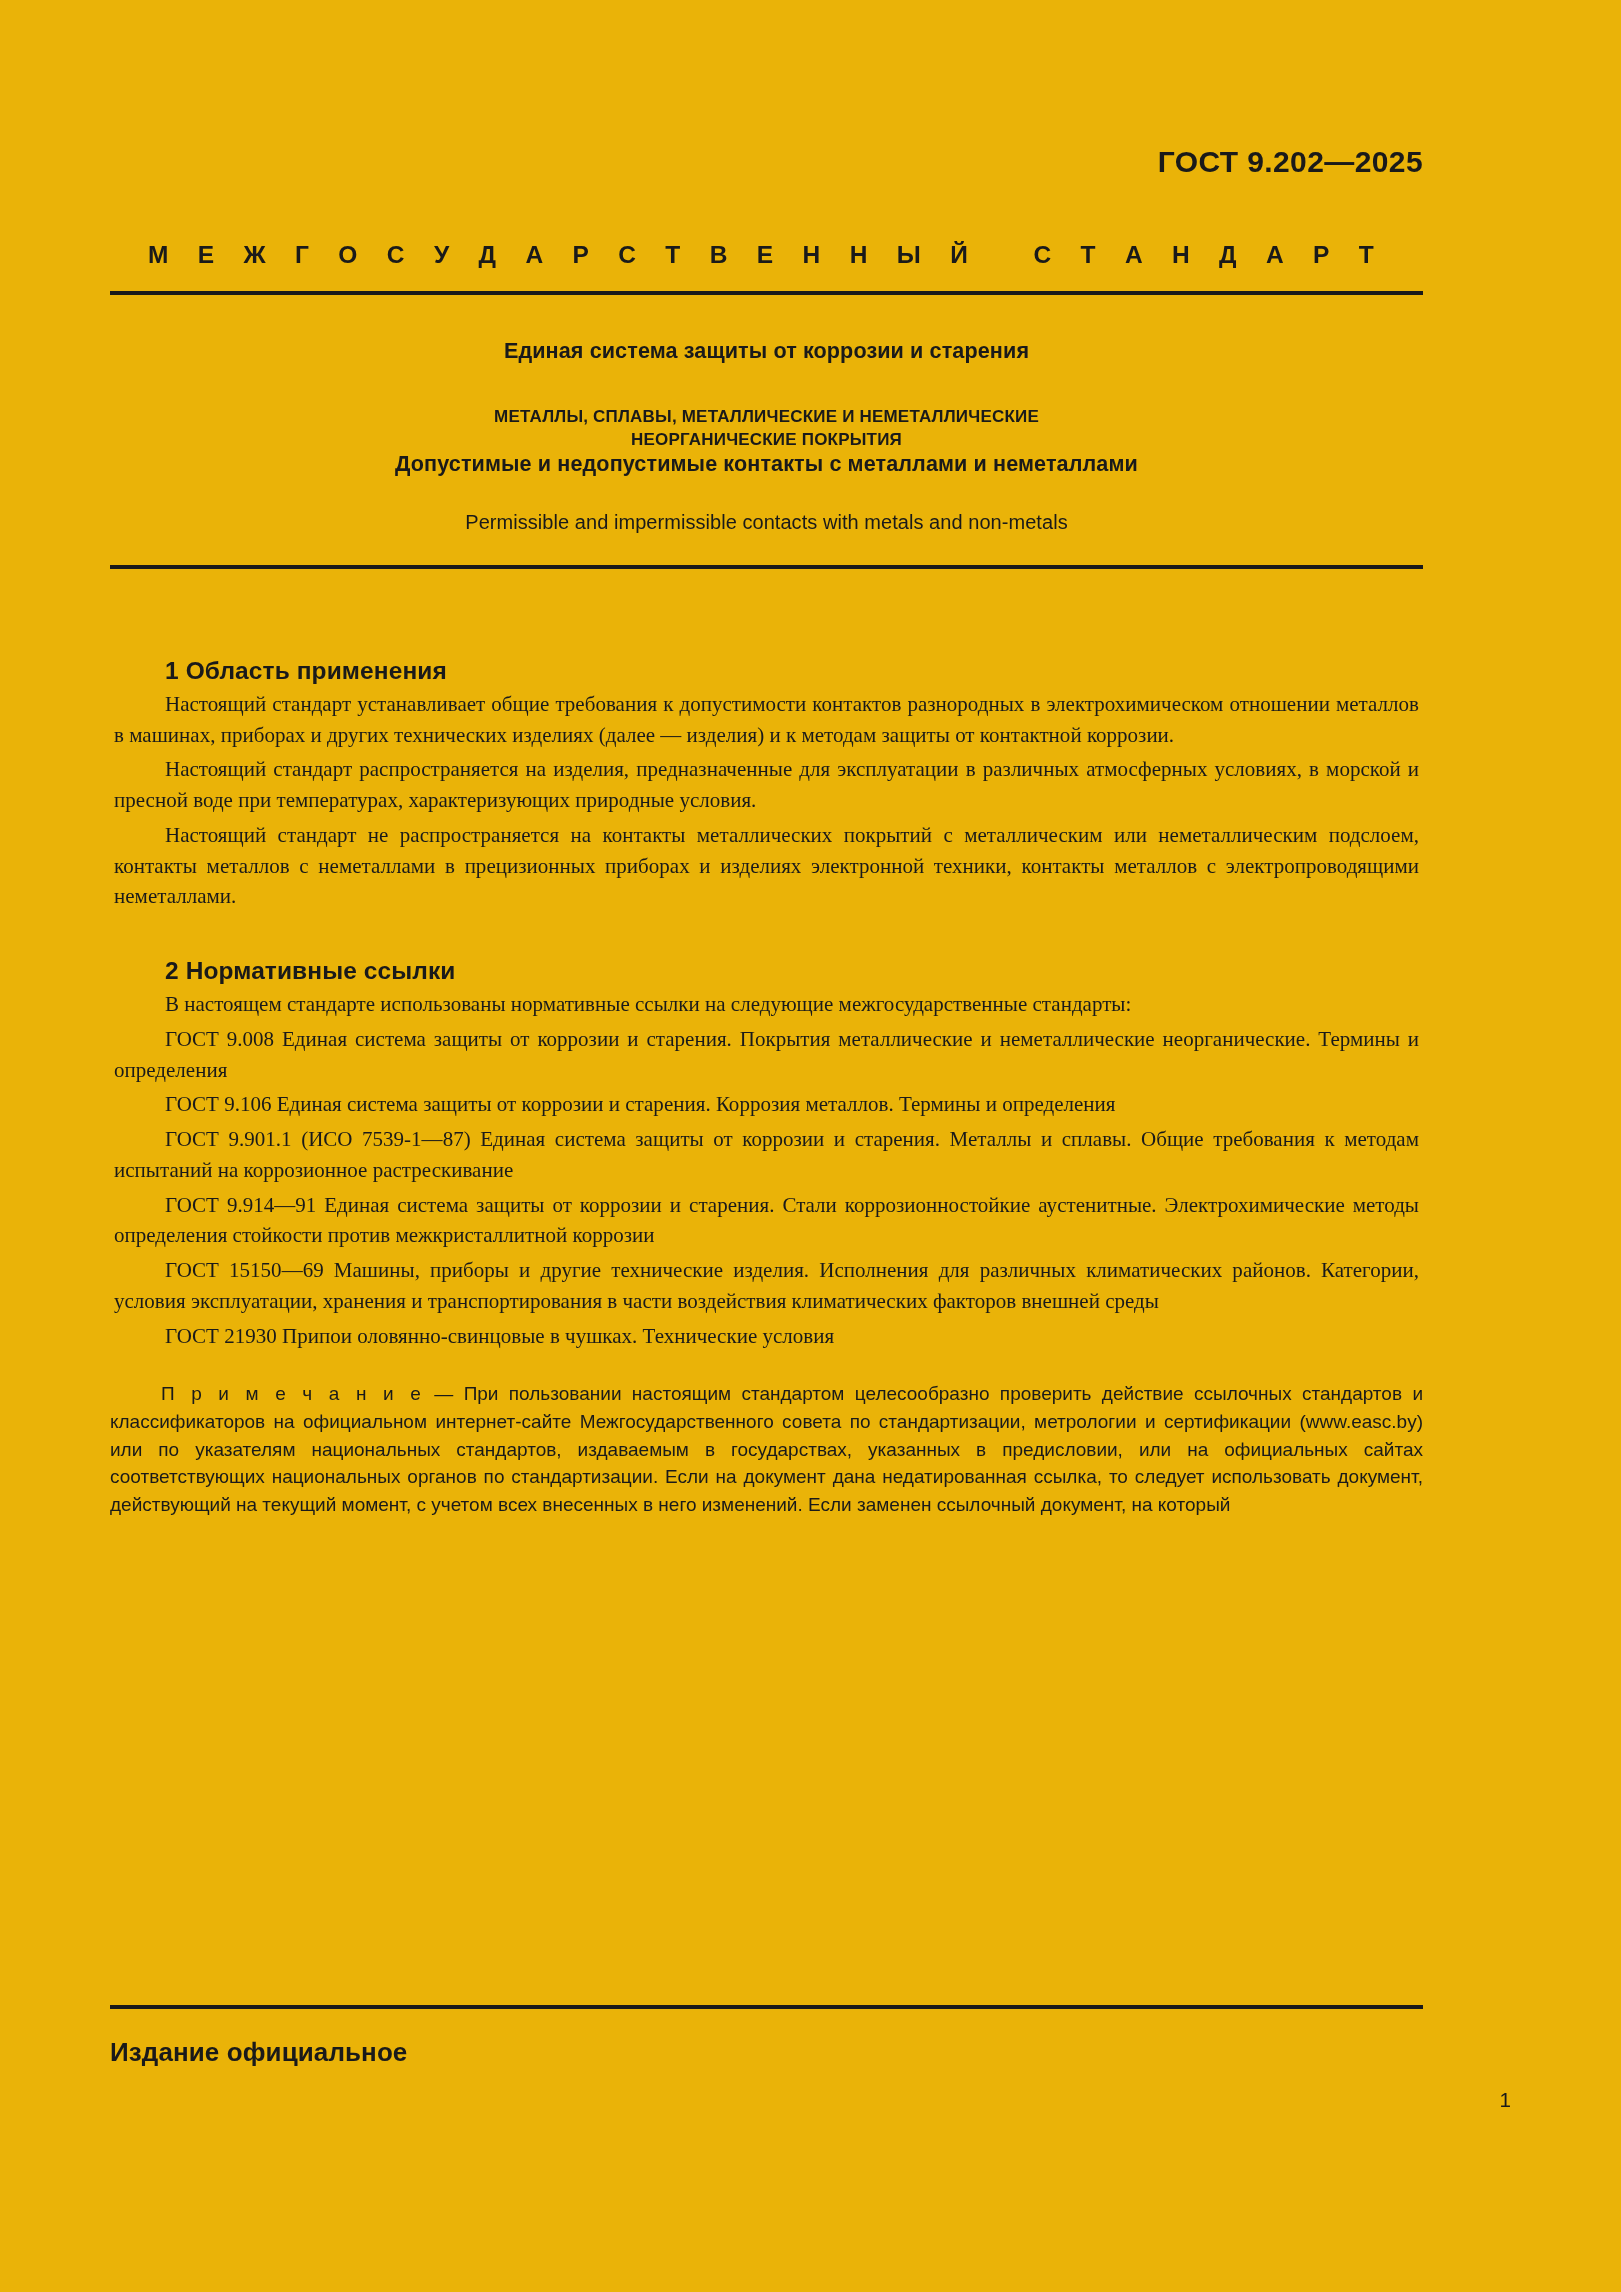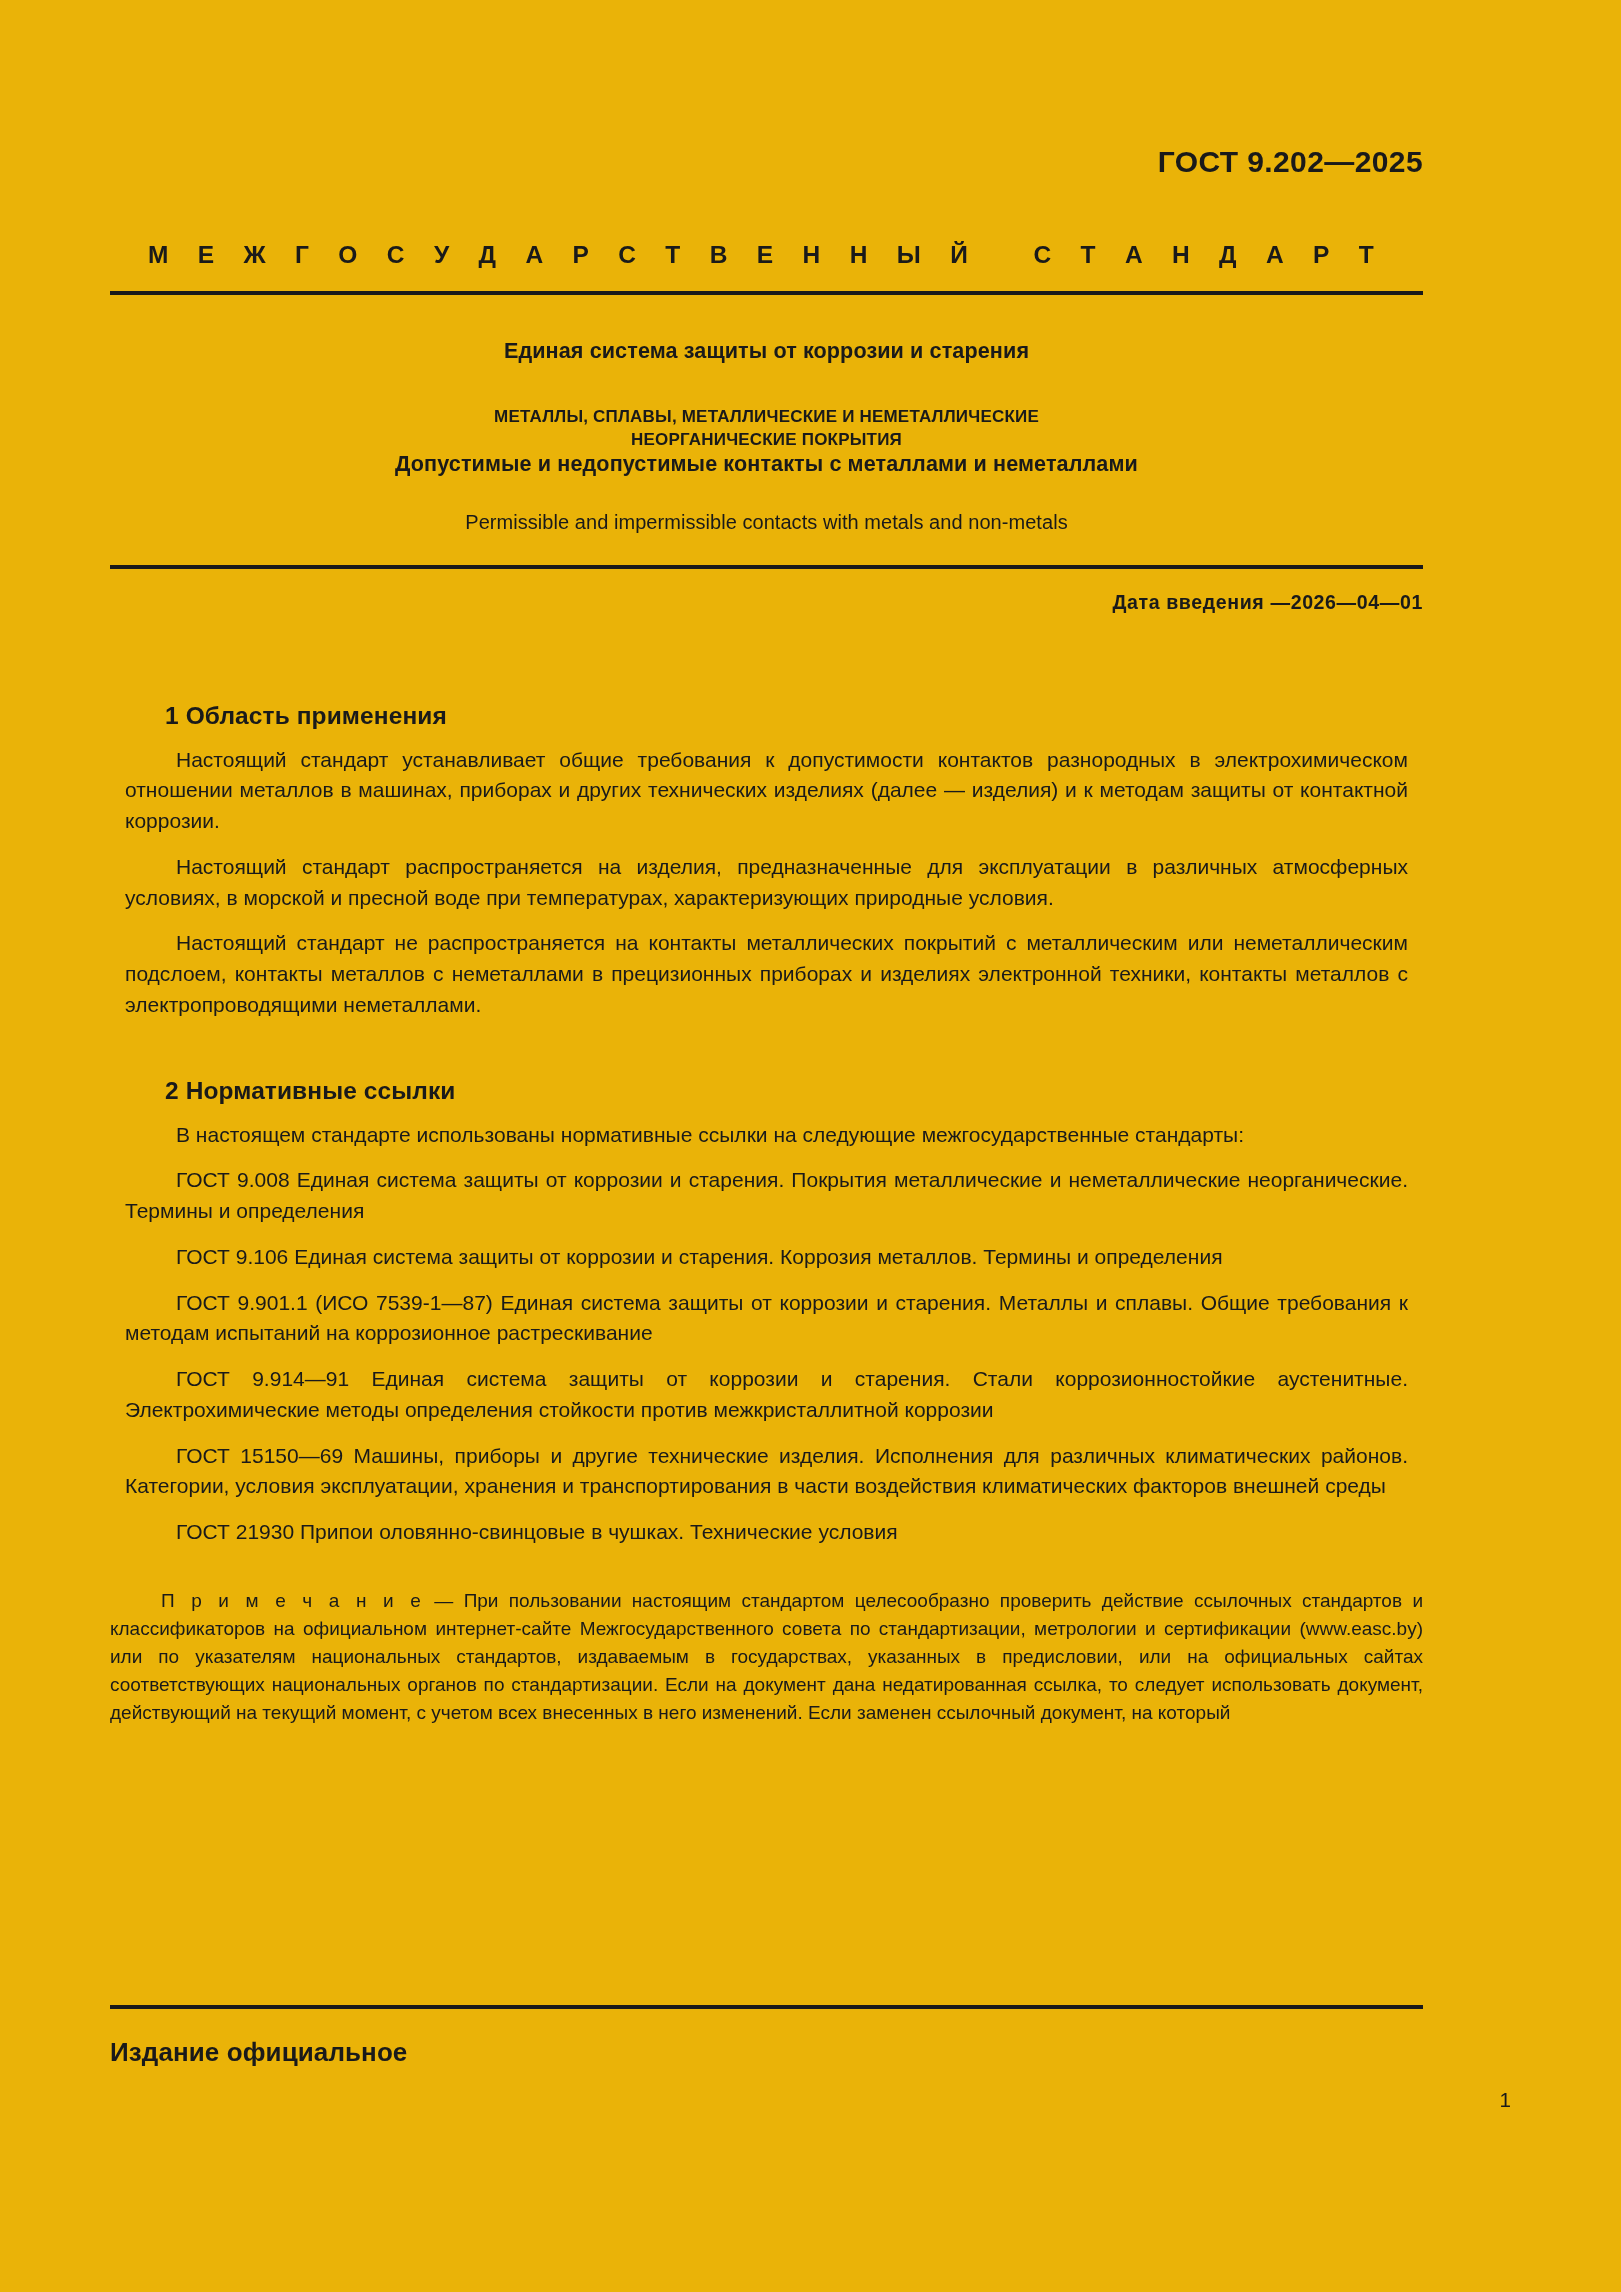--- a/index.html
+++ b/index.html
@@ -106,25 +106,26 @@
     margin: 4px;
     padding: 0 0 0 51px;
     letter-spacing: 0.1px;
   }
   h2.section.second {
     padding-top: 41px;
   }
   p.para {
     font-size: 21px;
     line-height: 1.465;
-    margin: 15px;
+    margin: 4px;
     text-align: justify;
     text-justify: inter-word;
     text-indent: 51px;
     letter-spacing: 0.01px;
+    font-family: Liberation Serif, serif;
   }
   .after-heading {
     margin-top: 20.6px;
   }
   .note {
     font-size: 19px;
     line-height: 1.465;
     margin: 0;
     padding-top: 24.5px;
     text-align: justify;
@@ -179,21 +180,20 @@
         <div>НЕОРГАНИЧЕСКИЕ ПОКРЫТИЯ</div>
       </div>
       <div class="title-sub">Допустимые и недопустимые контакты с металлами и неметаллами</div>
       <div class="title-en">
         <div>Permissible and impermissible contacts with metals and non-metals</div>
       </div>
     </div>
 
     <div class="rule thin rule-after-title"></div>
 
-    <div class="intro-date">Дата введения —2026—04—01</div>
 
     <div class="body-area">
 
       <h2 class="section">1 Область применения</h2>
 
       <p class="para after-heading">Настоящий стандарт устанавливает общие требования к допустимости контактов разнородных в электрохимическом отношении металлов в машинах, приборах и других технических изделиях (далее — изделия) и к методам защиты от контактной коррозии.</p>
       <p class="para">Настоящий стандарт распространяется на изделия, предназначенные для эксплуатации в различных атмосферных условиях, в морской и пресной воде при температурах, характеризующих природные условия.</p>
       <p class="para">Настоящий стандарт не распространяется на контакты металлических покрытий с металлическим или неметаллическим подслоем, контакты металлов с неметаллами в прецизионных приборах и изделиях электронной техники, контакты металлов с электропроводящими неметаллами.</p>
 
       <h2 class="section second">2 Нормативные ссылки</h2>

